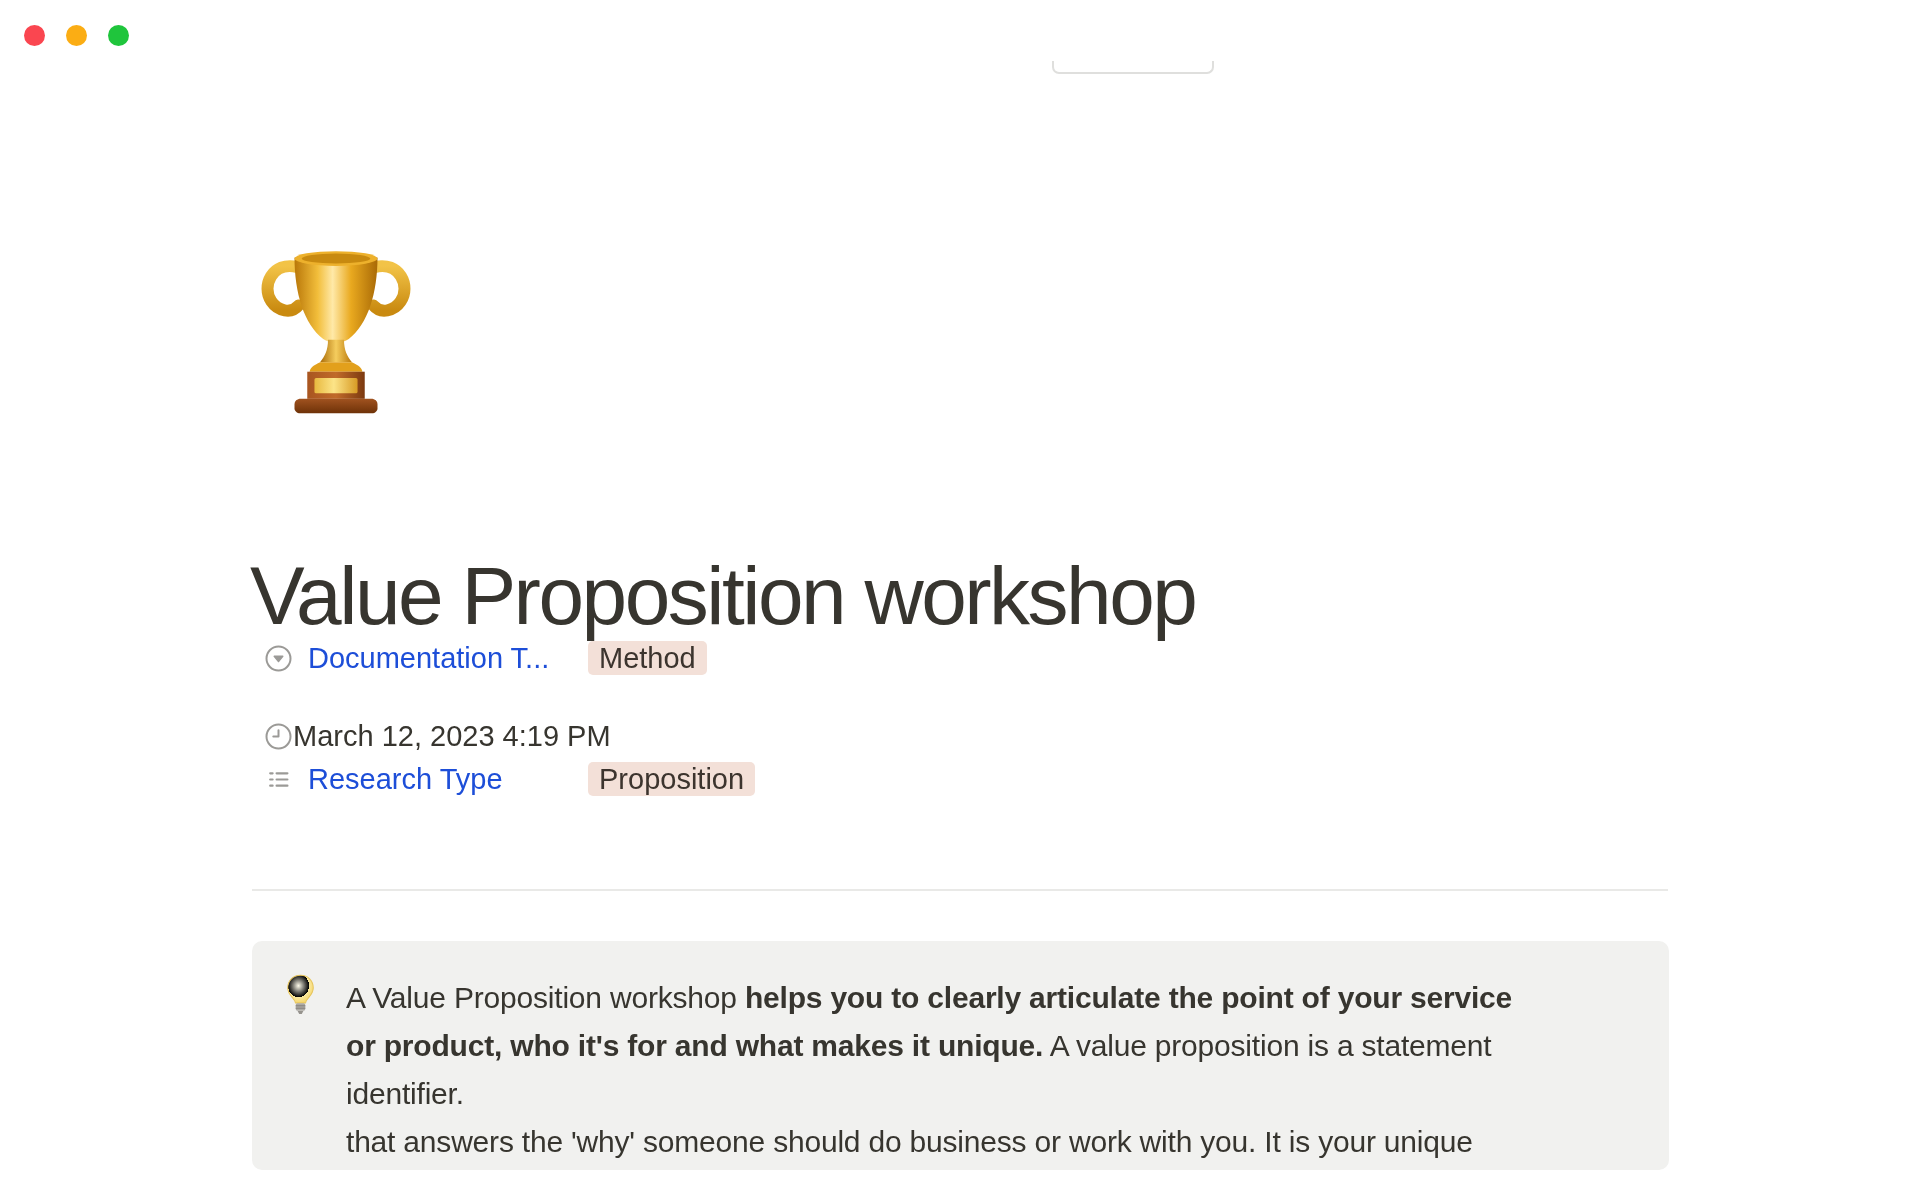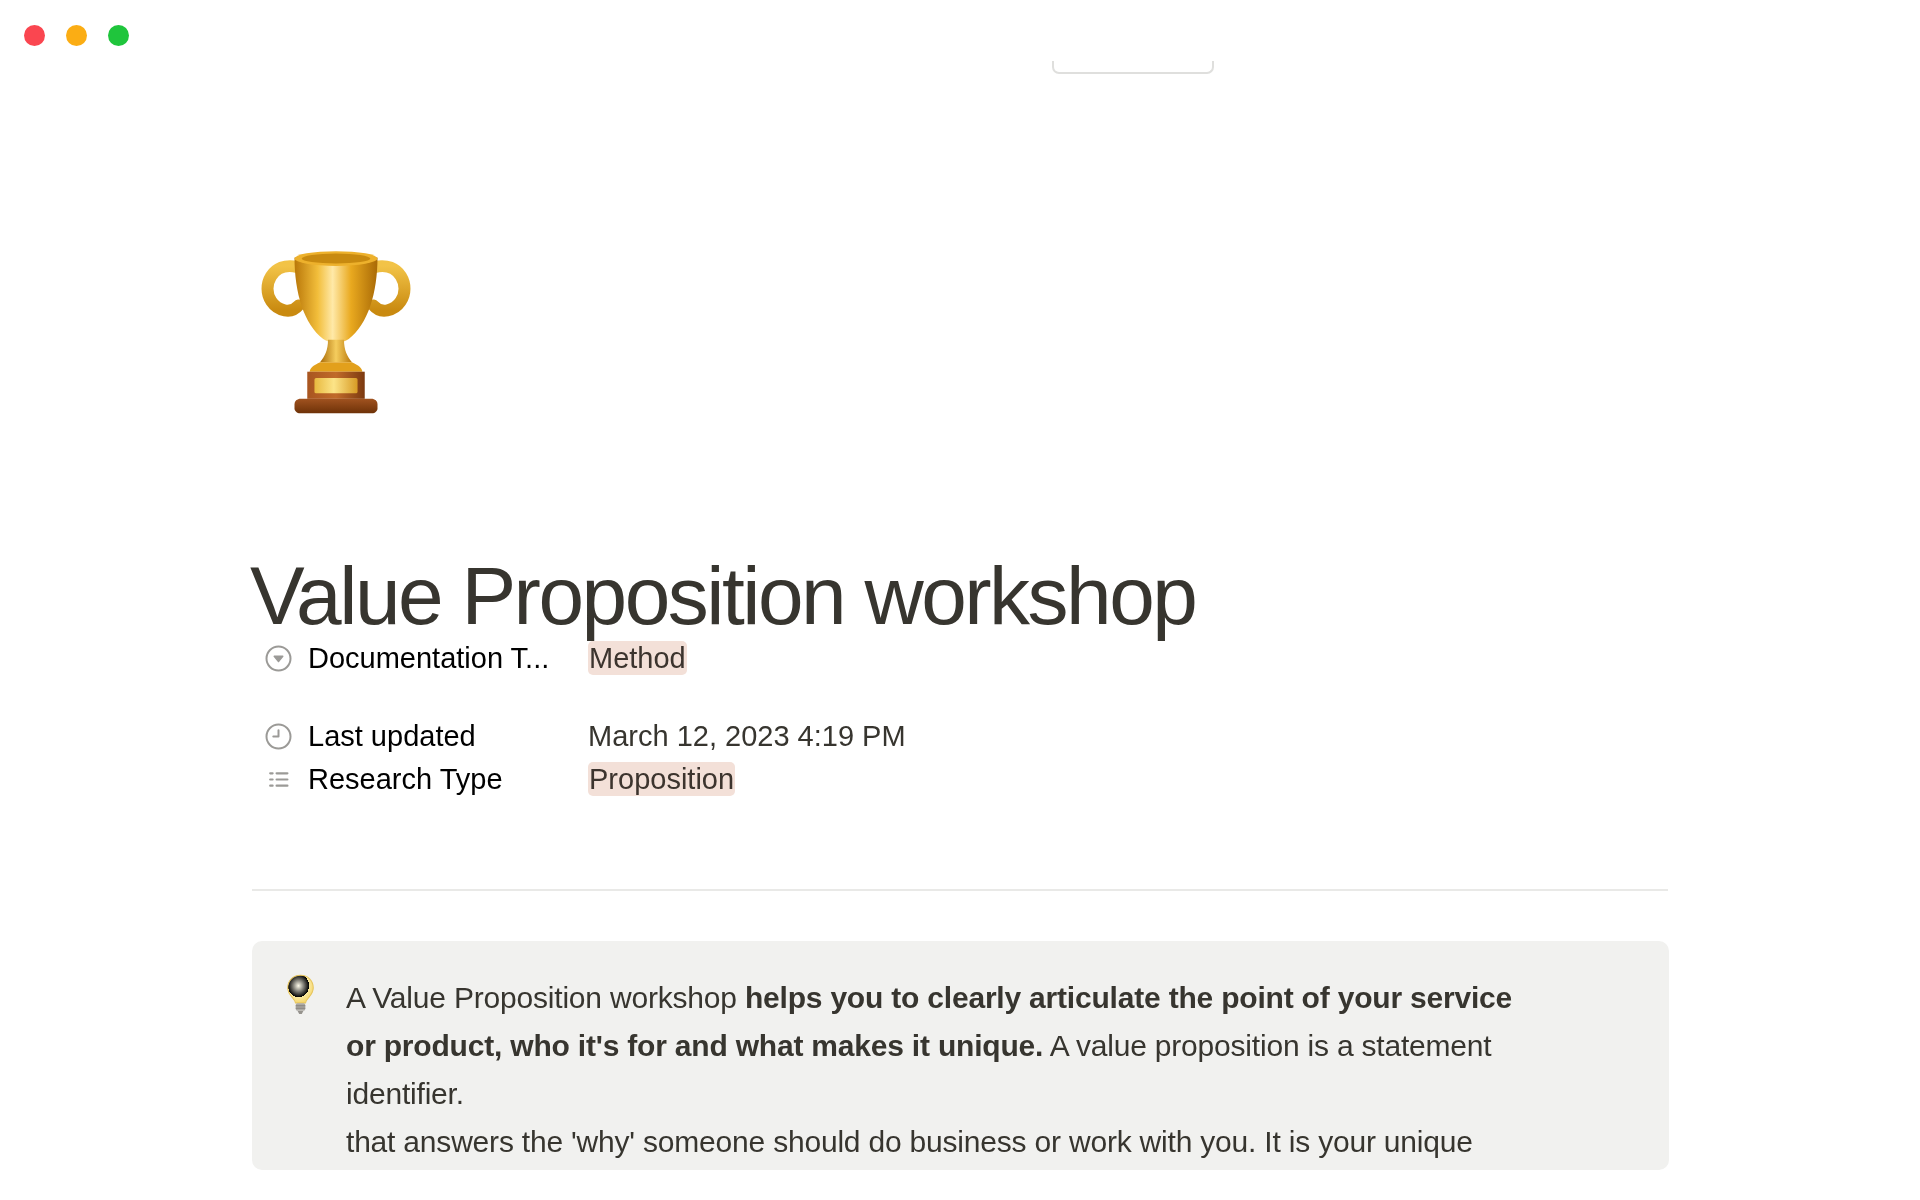--- a/index.html
+++ b/index.html
@@ -30,26 +30,26 @@
     position:absolute;left:250px;top:500px;width:1400px;
     font-size:82px;line-height:82px;font-weight:400;color:#37352F;
     letter-spacing:-2.5px;white-space:nowrap;
   }
 
   
   .prop-row{position:absolute;left:264px;width:1340px;height:34px;display:flex;align-items:center;cursor:pointer;}
   .prop-row.r0{top:641px;} .prop-row.r1{top:719px;} .prop-row.r2{top:762px;}
   .prop-icon{width:29px;height:29px;flex:0 0 29px;}
   .prop-label{
-    margin-left:15px;flex:0 0 280px;font-size:29px;color:#000000;
+    margin-left:15px;flex:0 0 280px;font-size:29px;color:#1d4ed8;
     white-space:nowrap;overflow:hidden;
   }
   .prop-value{font-size:29px;color:#37352F;white-space:nowrap;}
   .tag{
-    display:inline-flex;align-items:center;height:34px;padding:0 1px;
+    display:inline-flex;align-items:center;height:34px;padding:0 11px;
     background:#F3E0D8;border-radius:5px;font-size:29px;color:#3C342E;
   }
 
   
   .divider{position:absolute;left:252px;top:889px;width:1416px;height:2px;background:#E9E9E7;}
 
   
   .callout{
     position:absolute;left:252px;top:941px;width:1417px;height:229px;
     background:#F1F1EF;border-radius:10px;box-sizing:border-box;
@@ -129,21 +129,20 @@
   </svg>
   <span class="prop-label">Documentation T...</span>
   <span class="prop-value"><span class="tag">Method</span></span>
 </div>
 
 <div class="prop-row r1">
   <svg class="prop-icon" viewBox="0 0 29 29">
     <circle cx="14.5" cy="14.5" r="12" fill="none" stroke="#9B9A97" stroke-width="2"></circle>
     <path d="M14.5 8.2 L14.5 14.5 L9.3 14.5" fill="none" stroke="#9B9A97" stroke-width="2" stroke-linecap="round" stroke-linejoin="round"></path>
   </svg>
-  <span class="prop-label">Last updated</span>
   <span class="prop-value">March 12, 2023 4:19 PM</span>
 </div>
 
 <div class="prop-row r2">
   <svg class="prop-icon" viewBox="0 0 29 29">
     <g stroke="#9B9A97" stroke-width="2.2" stroke-linecap="round">
       <line x1="6.2" y1="8.3" x2="8.6" y2="8.3"></line>
         <line x1="12.6" y1="8.3" x2="23.4" y2="8.3"></line>
       <line x1="6.2" y1="14.5" x2="8.6" y2="14.5"></line>
         <line x1="12.6" y1="14.5" x2="23.4" y2="14.5"></line>

